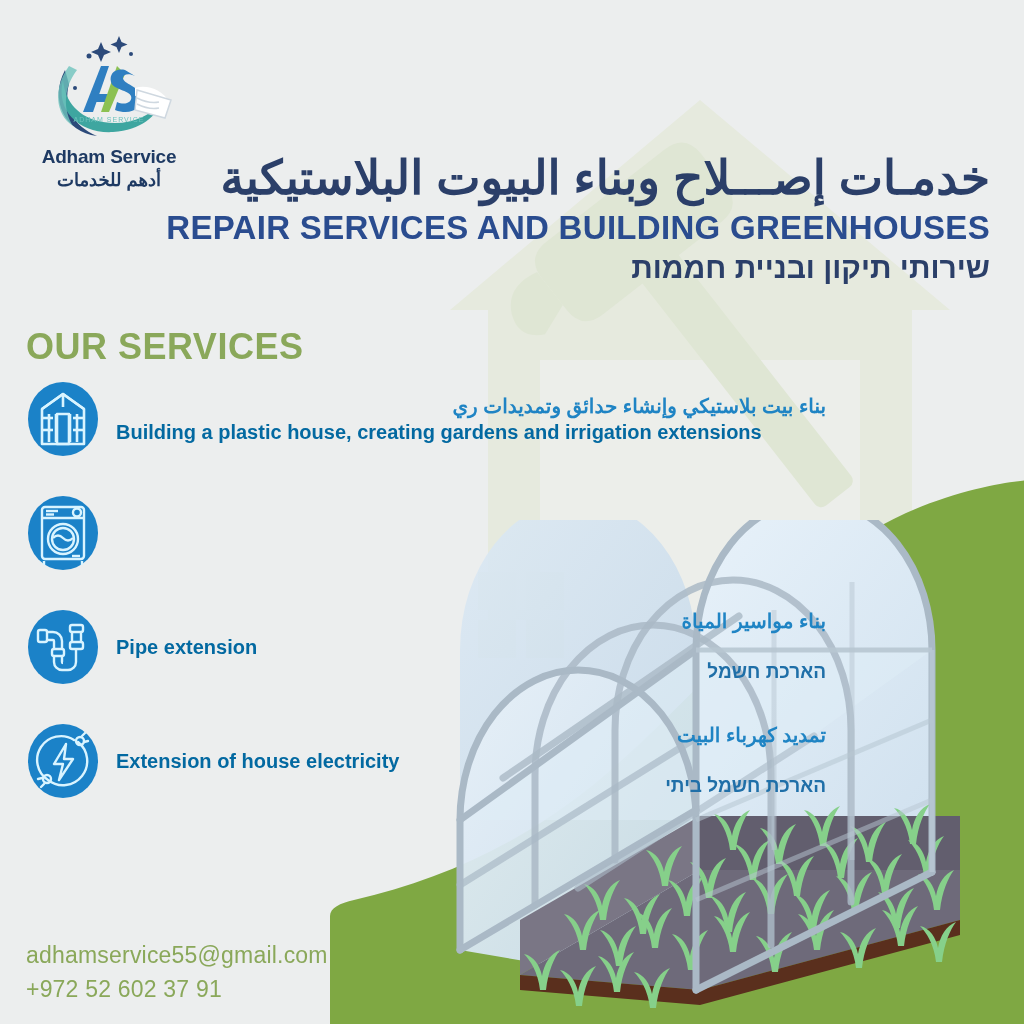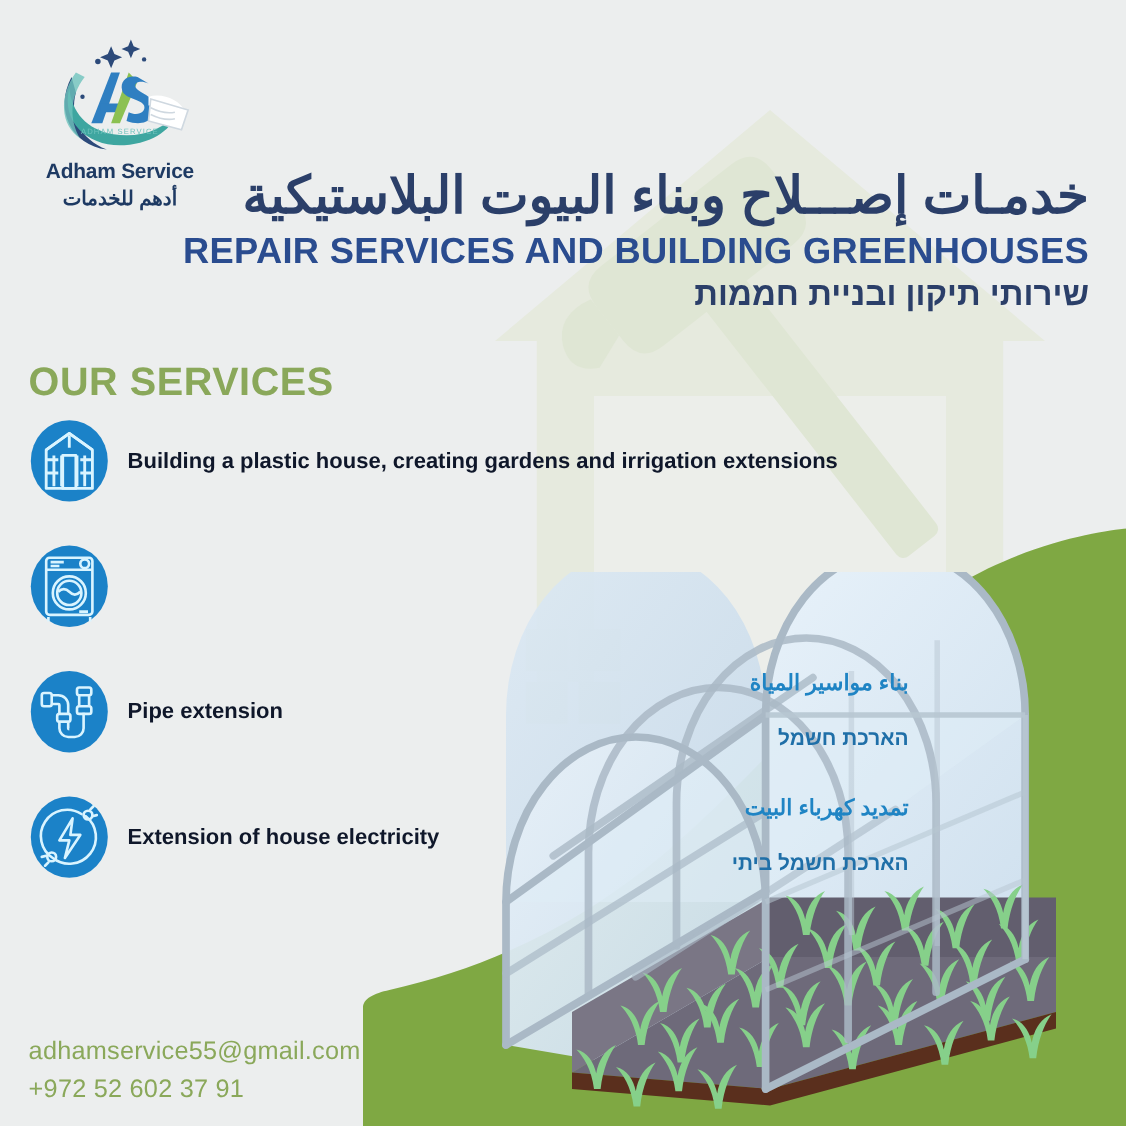--- a/index.html
+++ b/index.html
@@ -77,21 +77,21 @@
   .svc-icon {
     flex:0 0 auto; width:74px; height:78px; margin-right:16px;
   }
   .svc-text { flex:1 1 auto; }
   .svc-ar {
     font-size:20px; font-weight:bold; color:#1f84c4;
     direction:rtl; text-align:right; line-height:1.25;
     white-space:nowrap;
   }
   .svc-en {
-    font-size:20px; font-weight:bold; color:#0f172a;
+    font-size:20px; font-weight:bold; color:#0369a1;
     line-height:1.3; white-space:nowrap;
   }
   .svc-he {
     font-size:19px; font-weight:bold; color:#1f6fa8;
     direction:rtl; text-align:right; line-height:1.3;
     white-space:nowrap;
   }
   
   .service.s1 .svc-text { width:675px; }
   .service.s2 .svc-text { width:478px; }
@@ -292,20 +292,21 @@
           <path d="M44 34 L44 62"></path>
             <path d="M51 34 L51 62"></path>
           <path d="M16 38 L27 38"></path>
             <path d="M47 38 L58 38"></path>
           <path d="M16 50 L27 50"></path>
             <path d="M47 50 L58 50"></path>
           <rect x="31" y="34" width="12" height="30"></rect>
         </g>
       </svg>
       <div class="svc-text">
+        <div class="svc-ar">بناء بيت بلاستيكي وإنشاء حدائق وتمديدات ري</div>
         <div class="svc-en">Building a plastic house, creating gardens and irrigation extensions</div>
       </div>
     </div>
 
     <div class="service s2">
       <svg class="svc-icon" viewBox="0 0 74 78">
         <ellipse cx="37" cy="39" rx="35" ry="37" fill="#1b82c8"></ellipse>
         <g stroke="#d9f4ff" stroke-width="2.4" fill="none" stroke-linejoin="round">
           <rect x="16" y="13" width="42" height="52" rx="3"></rect>
           <path d="M16 24 L58 24"></path>

